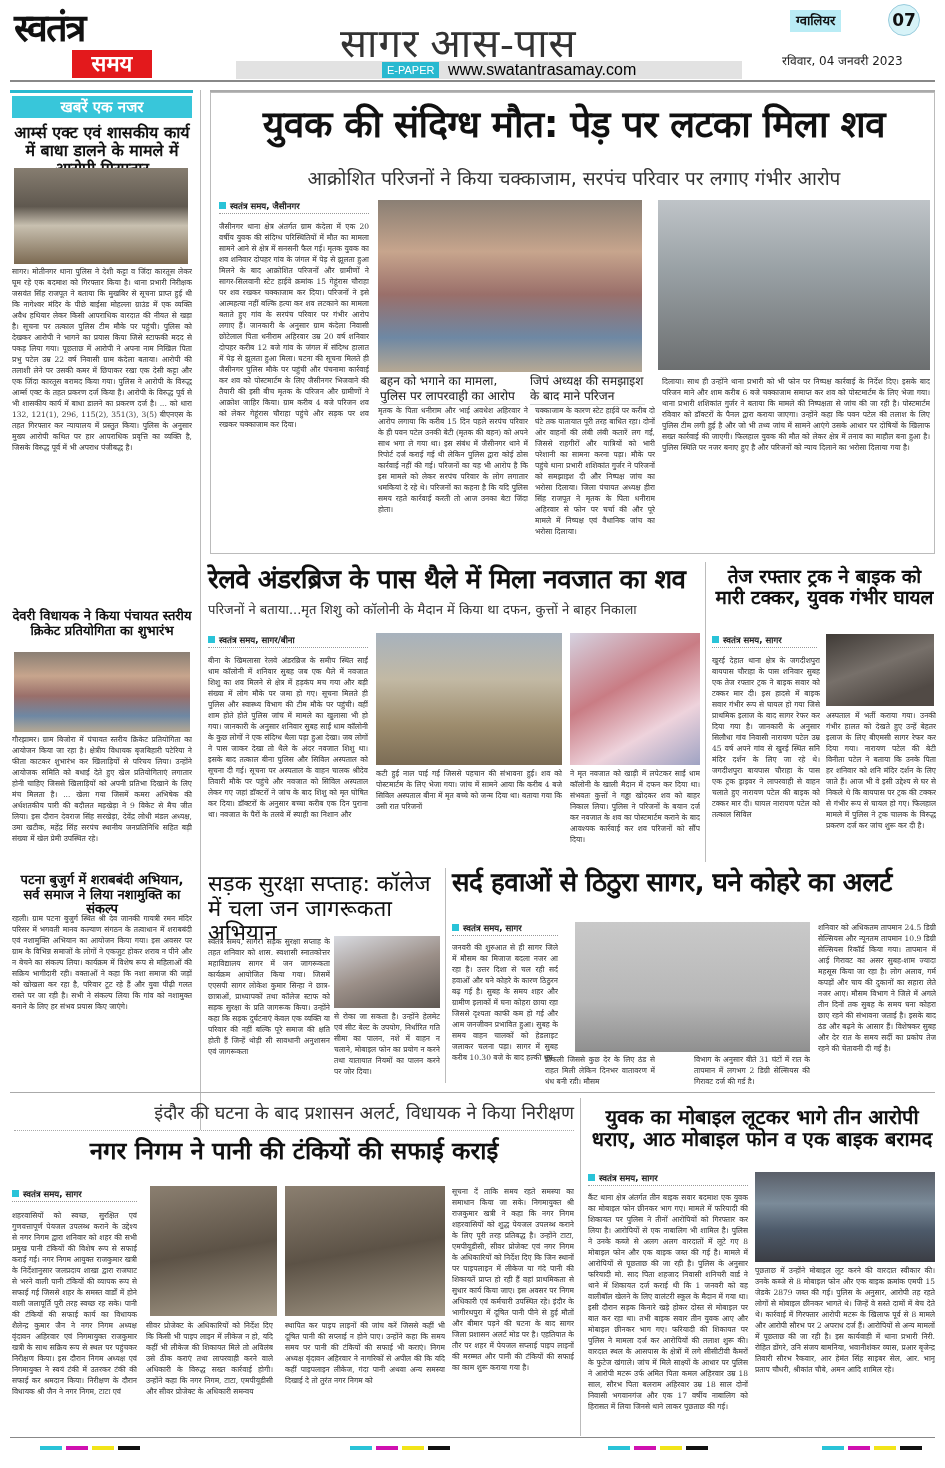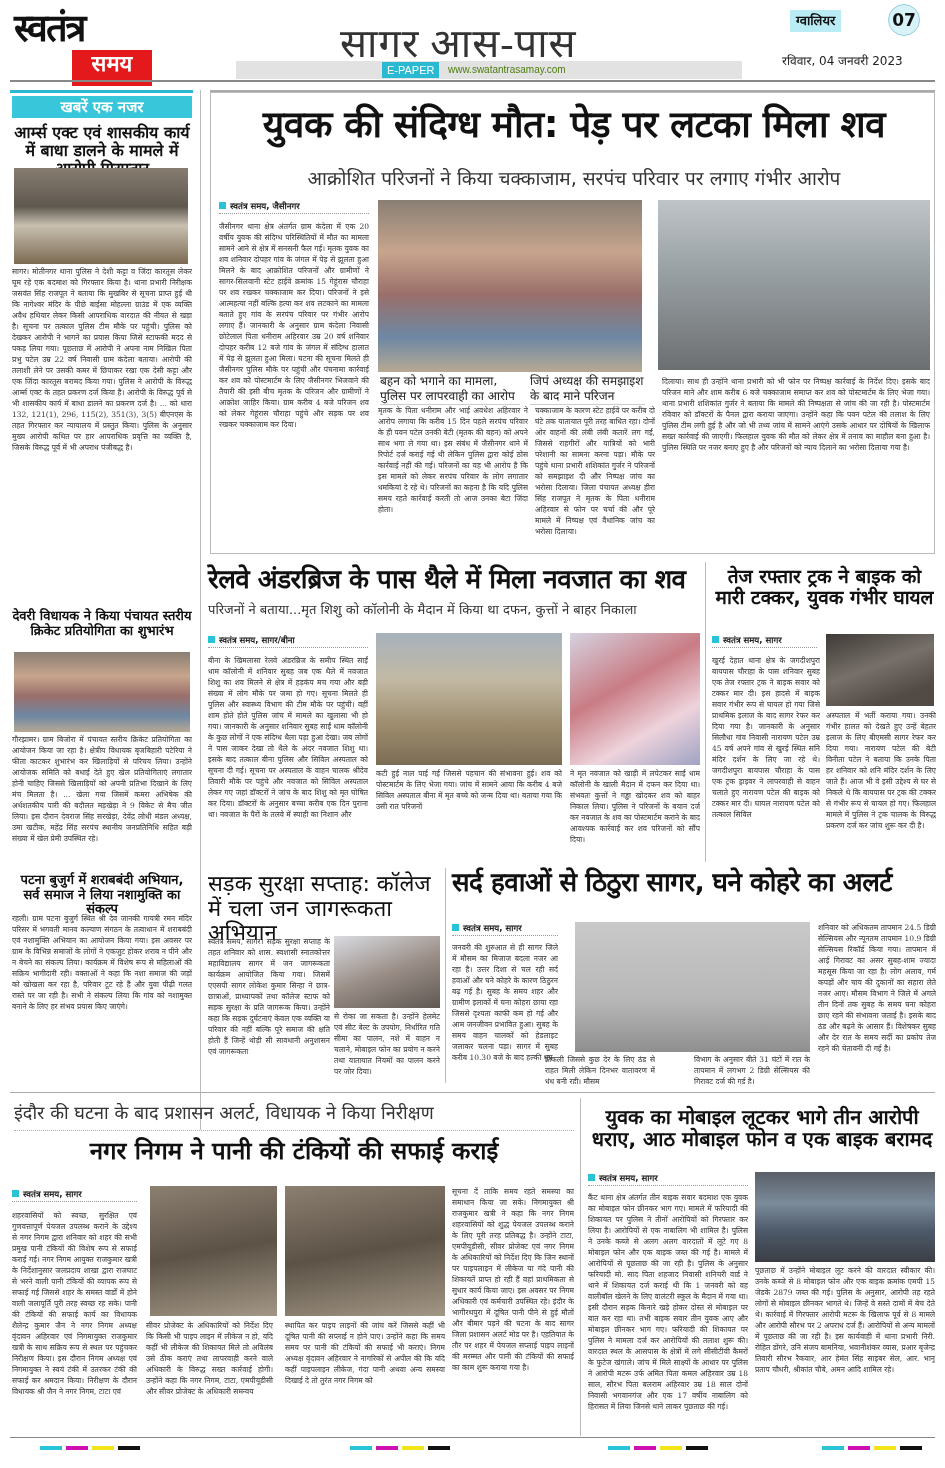--- a/index.html
+++ b/index.html
@@ -1,24 +1,24 @@
 <!DOCTYPE html>
 <html><head>
 <meta charset="utf-8">
 <style>
 *{box-sizing:border-box;margin:0;padding:0}
 html,body{width:945px;height:1468px;background:#fff;overflow:hidden}
 body{position:relative;font-family:"DejaVu Sans",sans-serif;color:#111}
 .abs{position:absolute}
 .logo-top{left:14px;top:6px;font-family:"DejaVu Sans",sans-serif;font-weight:bold;font-size:38px;letter-spacing:-2px;line-height:44px;color:#111}
-.logo-bottom{left:72px;top:50px;width:80px;height:36px;background:#e3191c;color:#fff;font-weight:bold;font-size:22px;text-align:center;line-height:28px}
+.logo-bottom{left:72px;top:50px;width:80px;height:28px;background:#e3191c;color:#fff;font-weight:bold;font-size:22px;text-align:center;line-height:28px}
 .section-title{left:340px;top:14px;font-size:40px;color:#333;letter-spacing:1px;font-family:Liberation Serif, serif}
 .epaper-bar{left:236px;top:61px;width:506px;height:18px;background:#e2e2e2}
 .epaper-tag{left:382px;top:62px;height:16px;background:#29b9d0;color:#fff;font-size:11px;line-height:16px;padding:0 5px;font-family:"Liberation Sans",sans-serif}
-.site-url{left:448px;top:62px;font-size:10px;line-height:16px;color:#4d7c0f;font-family:"Liberation Sans",sans-serif}
+.site-url{left:448px;top:62px;font-size:16px;line-height:16px;color:#000000;font-family:"Liberation Sans",sans-serif}
 .edition{left:790px;top:10px;height:22px;background:#b9ecf5;padding:0 6px;font-size:13px;font-weight:bold;line-height:22px}
 .page-no{left:888px;top:4px;width:32px;height:32px;border-radius:50%;background:#d7f3f8;border:1px solid #9cd;font-weight:bold;font-size:17px;text-align:center;line-height:30px}
 .pub-date{left:782px;top:52px;font-size:12px;color:#222}
 .header-rule{left:10px;top:80px;width:925px;height:2px;background:#888}
 .top-rule2{left:210px;top:90px;width:725px;height:2px;background:#aaa}
 .cyan-rule{left:10px;top:90px;width:183px;height:3px;background:#29b9d0}
 .col-sep{width:1px;background:#bbb}
 .hbox{left:12px;top:96px;width:180px;height:22px;background:#38c6da;color:#fff;text-align:center;font-weight:bold;font-size:15px;line-height:22px}
 .headline{font-weight:bold;color:#111;line-height:1.12}
 .sub{color:#333;line-height:1.2}
@@ -119,21 +119,21 @@
     <span class="sq"></span>
     <span>स्वतंत्र समय, सागर</span>
   </div>
 <div class="abs body-text" style="left:452px;top:942px;width:106px;height:140px">जनवरी की शुरुआत से ही सागर जिले में मौसम का मिजाज बदला नजर आ रहा है। उत्तर दिशा से चल रही सर्द हवाओं और घने कोहरे के कारण ठिठुरन बढ़ गई है। सुबह के समय शहर और ग्रामीण इलाकों में घना कोहरा छाया रहा जिससे दृश्यता काफी कम हो गई और आम जनजीवन प्रभावित हुआ। सुबह के समय वाहन चालकों को हेडलाइट जलाकर चलना पड़ा। सागर में सुबह करीब 10.30 बजे के बाद हल्की धूप</div>
 <div class="abs photo fog" style="left:575px;top:922px;width:235px;height:130px"></div>
 <div class="abs body-text" style="left:545px;top:1054px;width:110px;height:30px">निकली जिससे कुछ देर के लिए ठंड से राहत मिली लेकिन दिनभर वातावरण में धुंध बनी रही। मौसम</div>
 <div class="abs body-text" style="left:694px;top:1054px;width:116px;height:30px">विभाग के अनुसार बीते 31 घंटों में रात के तापमान में लगभग 2 डिग्री सेल्सियस की गिरावट दर्ज की गई है।</div>
 <div class="abs body-text" style="left:818px;top:922px;width:118px;height:162px">शनिवार को अधिकतम तापमान 24.5 डिग्री सेल्सियस और न्यूनतम तापमान 10.9 डिग्री सेल्सियस रिकॉर्ड किया गया। तापमान में आई गिरावट का असर सुबह-शाम ज्यादा महसूस किया जा रहा है। लोग अलाव, गर्म कपड़ों और चाय की दुकानों का सहारा लेते नजर आए। मौसम विभाग ने जिले में अगले तीन दिनों तक सुबह के समय घना कोहरा छाए रहने की संभावना जताई है। इसके बाद ठंड और बढ़ने के आसार हैं। विशेषकर सुबह और देर रात के समय सर्दी का प्रकोप तेज रहने की चेतावनी दी गई है।</div>
 
 <div class="abs" style="left:10px;top:1092px;width:925px;height:1px;background:#aaa"></div>
-<div class="abs sub" style="left:14px;top:1102px;width:560px;font-size:18px;text-align:left">इंदौर की घटना के बाद प्रशासन अलर्ट, विधायक ने किया निरीक्षण</div>
+<div class="abs sub" style="left:14px;top:1102px;width:560px;font-size:18px;text-align:right">इंदौर की घटना के बाद प्रशासन अलर्ट, विधायक ने किया निरीक्षण</div>
 <div class="abs" style="left:14px;top:1130px;width:560px;border-top:1px dotted #aaa"></div>
 <div class="abs headline" style="left:14px;top:1138px;width:560px;font-size:24px;text-align:center">नगर निगम ने पानी की टंकियों की सफाई कराई</div>
 <div class="abs byline" style="left:12px;top:1188px;width:125px">
     <span class="sq"></span>
     <span>स्वतंत्र समय, सागर</span>
   </div>
 <div class="abs body-text" style="left:12px;top:1210px;width:125px;height:222px">शहरवासियों को स्वच्छ, सुरक्षित एवं गुणवत्तापूर्ण पेयजल उपलब्ध कराने के उद्देश्य से नगर निगम द्वारा शनिवार को शहर की सभी प्रमुख पानी टंकियों की विशेष रूप से सफाई कराई गई। नगर निगम आयुक्त राजकुमार खत्री के निर्देशानुसार जलप्रदाय शाखा द्वारा राजघाट से भरने वाली पानी टंकियों की व्यापक रूप से सफाई गई जिससे शहर के समस्त वार्डों में होने वाली जलापूर्ति पूरी तरह स्वच्छ रह सके। पानी की टंकियों की सफाई कार्य का विधायक शैलेन्द्र कुमार जैन ने नगर निगम अध्यक्ष वृंदावन अहिरवार एवं निगमायुक्त राजकुमार खत्री के साथ सक्रिय रूप से स्थल पर पहुंचकर निरीक्षण किया। इस दौरान निगम अध्यक्ष एवं निगमायुक्त ने स्वयं टंकी में उतरकर टंकी की सफाई कर श्रमदान किया। निरीक्षण के दौरान विधायक श्री जैन ने नगर निगम, टाटा एवं</div>
 <div class="abs photo tank" style="left:150px;top:1186px;width:127px;height:130px"></div>
 <div class="abs photo tank" style="left:285px;top:1186px;width:160px;height:130px"></div>
 <div class="abs body-text" style="left:146px;top:1320px;width:127px;height:112px">सीवर प्रोजेक्ट के अधिकारियों को निर्देश दिए कि किसी भी पाइप लाइन में लीकेज न हो, यदि कहीं भी लीकेज की शिकायत मिले तो अविलंब उसे ठीक कराएं तथा लापरवाही करने वाले अधिकारी के विरुद्ध सख्त कार्रवाई होगी। उन्होंने कहा कि नगर निगम, टाटा, एमपीयूडीसी और सीवर प्रोजेक्ट के अधिकारी समन्वय</div>

